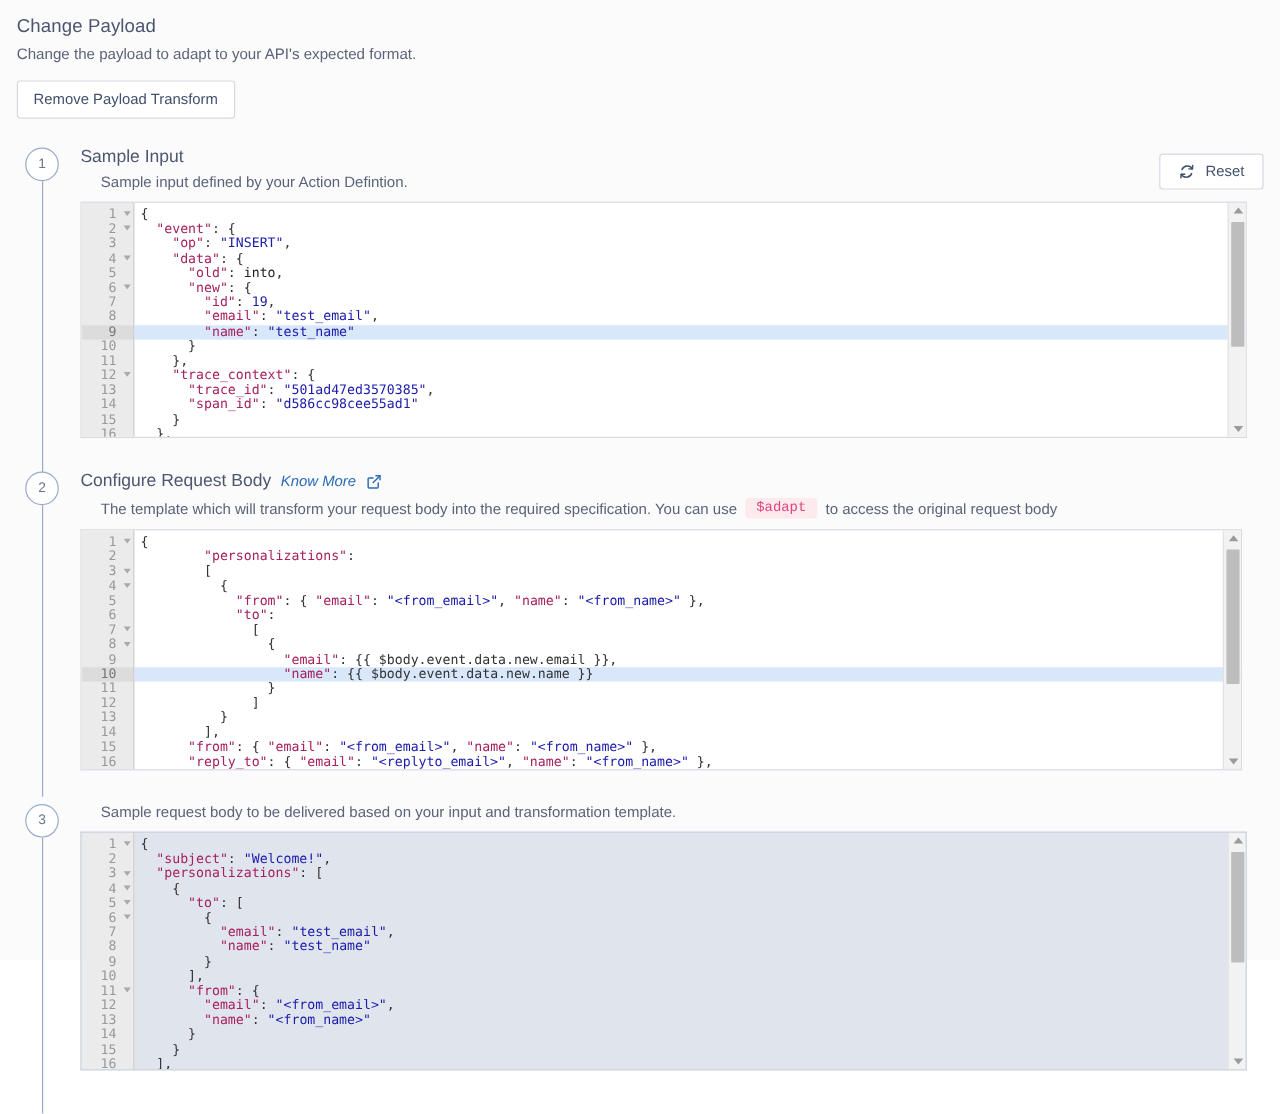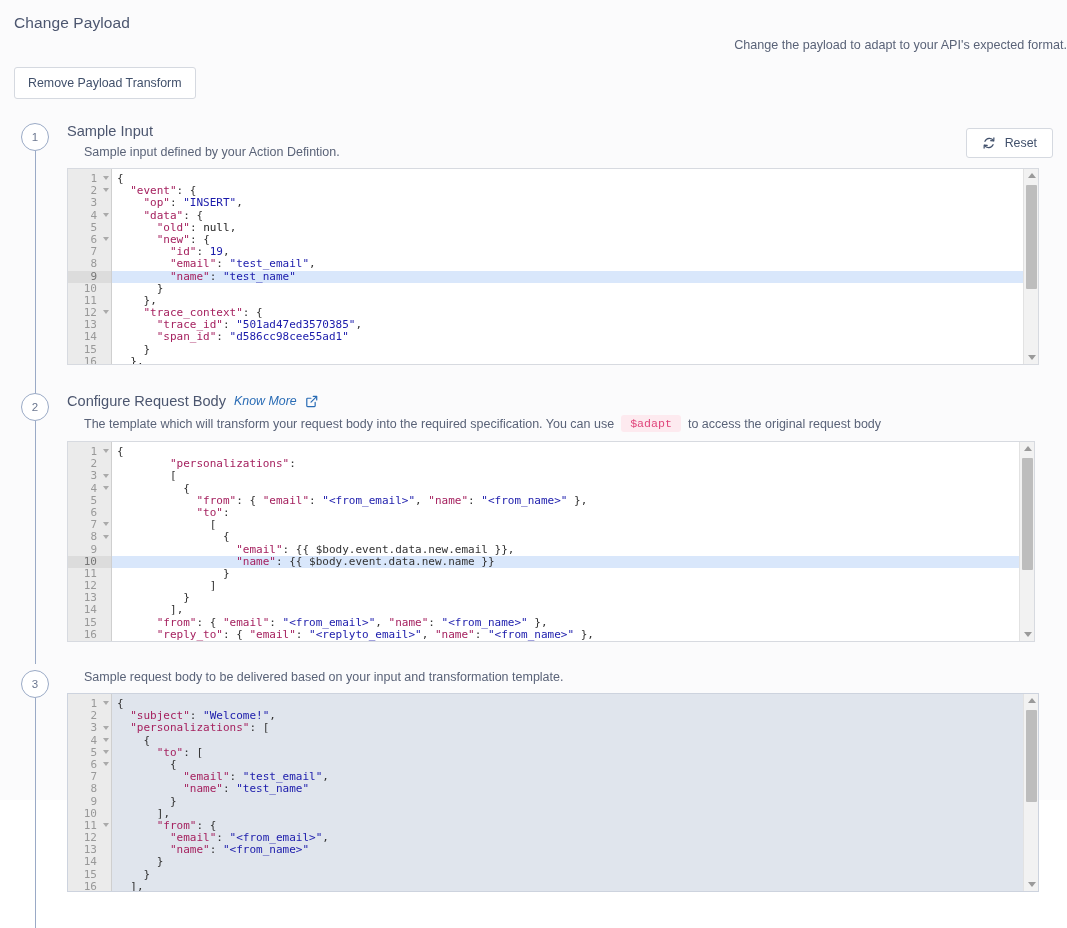--- a/index.html
+++ b/index.html
@@ -22,21 +22,20 @@
   .hdr-title {
     font-size: 15.5px;
     color: #4c566f;
     letter-spacing: .1px;
     margin-bottom: 6px;
   }
   .hdr-sub {
     font-size: 12.6px;
     color: #5a6378;
     margin-bottom: 15px;
-    text-align: right;
   }
   .btn-remove {
     display: inline-block;
     font-size: 12.4px;
     color: #41506b;
     background: #ffffff;
     border: 1px solid #d5d9e0;
     border-radius: 3px;
     padding: 8px 13px;
     cursor: pointer;
@@ -261,21 +260,21 @@
                 <div class="gline">16</div>
               </div>
             <div class="gutter-edge"></div>
           </div>
           <div class="code">
             <div>
                 <div class="cline"><span class="p">{</span></div>
                 <div class="cline"><span class="p"> </span><span class="p"> </span><span class="k">"event"</span><span class="p">:</span><span class="p"> </span><span class="p">{</span></div>
                 <div class="cline"><span class="p"> </span><span class="p"> </span><span class="p"> </span><span class="p"> </span><span class="k">"op"</span><span class="p">:</span><span class="p"> </span><span class="s">"INSERT"</span><span class="p">,</span></div>
                 <div class="cline"><span class="p"> </span><span class="p"> </span><span class="p"> </span><span class="p"> </span><span class="k">"data"</span><span class="p">:</span><span class="p"> </span><span class="p">{</span></div>
-                <div class="cline"><span class="p"> </span><span class="p"> </span><span class="p"> </span><span class="p"> </span><span class="p"> </span><span class="p"> </span><span class="k">"old"</span><span class="p">:</span><span class="p"> </span><span class="nul">null</span><span class="p">,</span></div>
+                <div class="cline"><span class="p"> </span><span class="p"> </span><span class="p"> </span><span class="p"> </span><span class="p"> </span><span class="p"> </span><span class="k">"old"</span><span class="p">:</span><span class="p"> </span><span class="nul">into</span><span class="p">,</span></div>
                 <div class="cline"><span class="p"> </span><span class="p"> </span><span class="p"> </span><span class="p"> </span><span class="p"> </span><span class="p"> </span><span class="k">"new"</span><span class="p">:</span><span class="p"> </span><span class="p">{</span></div>
                 <div class="cline"><span class="p"> </span><span class="p"> </span><span class="p"> </span><span class="p"> </span><span class="p"> </span><span class="p"> </span><span class="p"> </span><span class="p"> </span><span class="k">"id"</span><span class="p">:</span><span class="p"> </span><span class="n">19</span><span class="p">,</span></div>
                 <div class="cline"><span class="p"> </span><span class="p"> </span><span class="p"> </span><span class="p"> </span><span class="p"> </span><span class="p"> </span><span class="p"> </span><span class="p"> </span><span class="k">"email"</span><span class="p">:</span><span class="p"> </span><span class="s">"test_email"</span><span class="p">,</span></div>
                 <div class="cline hl"><span class="p"> </span><span class="p"> </span><span class="p"> </span><span class="p"> </span><span class="p"> </span><span class="p"> </span><span class="p"> </span><span class="p"> </span><span class="k">"name"</span><span class="p">:</span><span class="p"> </span><span class="s">"test_name"</span></div>
                 <div class="cline"><span class="p"> </span><span class="p"> </span><span class="p"> </span><span class="p"> </span><span class="p"> </span><span class="p"> </span><span class="p">}</span></div>
                 <div class="cline"><span class="p"> </span><span class="p"> </span><span class="p"> </span><span class="p"> </span><span class="p">}</span><span class="p">,</span></div>
                 <div class="cline"><span class="p"> </span><span class="p"> </span><span class="p"> </span><span class="p"> </span><span class="k">"trace_context"</span><span class="p">:</span><span class="p"> </span><span class="p">{</span></div>
                 <div class="cline"><span class="p"> </span><span class="p"> </span><span class="p"> </span><span class="p"> </span><span class="p"> </span><span class="p"> </span><span class="k">"trace_id"</span><span class="p">:</span><span class="p"> </span><span class="s">"501ad47ed3570385"</span><span class="p">,</span></div>
                 <div class="cline"><span class="p"> </span><span class="p"> </span><span class="p"> </span><span class="p"> </span><span class="p"> </span><span class="p"> </span><span class="k">"span_id"</span><span class="p">:</span><span class="p"> </span><span class="s">"d586cc98cee55ad1"</span></div>
                 <div class="cline"><span class="p"> </span><span class="p"> </span><span class="p"> </span><span class="p"> </span><span class="p">}</span></div>

